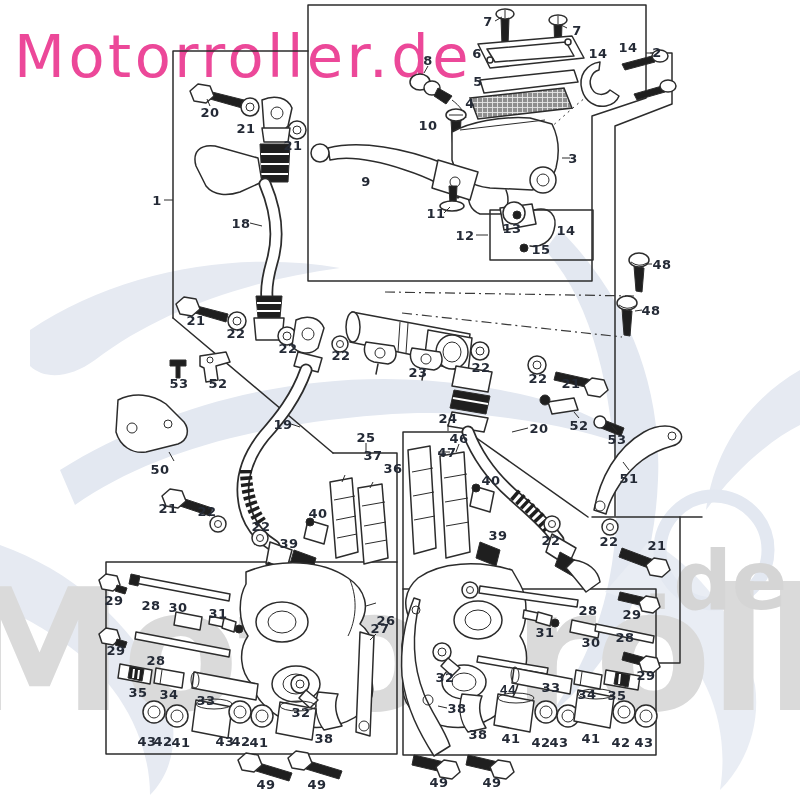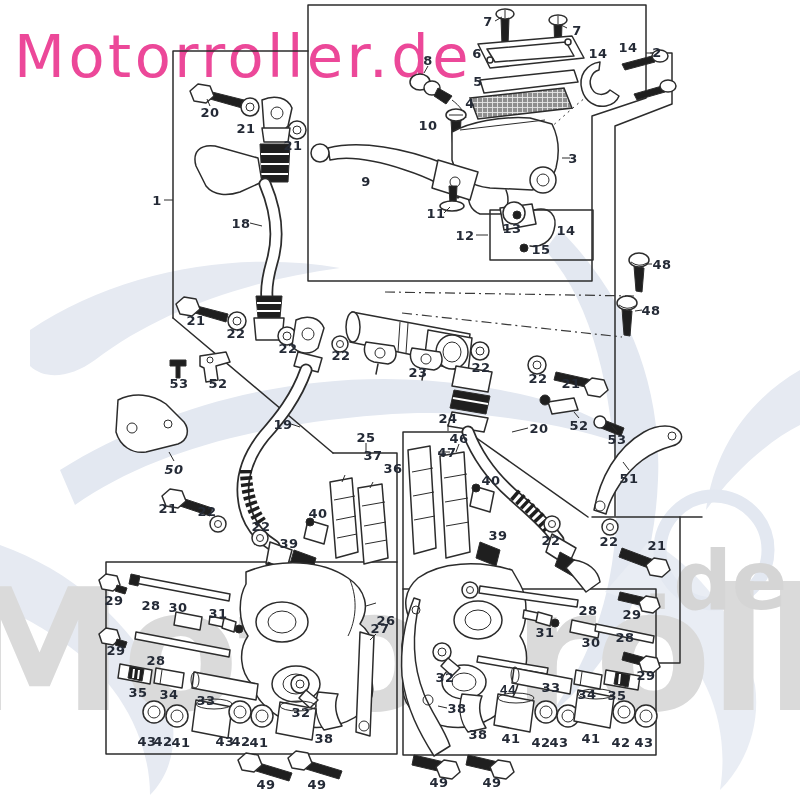--- a/index.html
+++ b/index.html
@@ -550,20 +550,20 @@
       <span class="callout" style="left: 508px; top: 690px; font-family: Liberation Mono, monospace;">44</span>
       <span class="callout" style="left: 457px; top: 708px;">38</span>
       <span class="callout" style="left: 459px; top: 438px;">46</span>
       <span class="callout" style="left: 441px; top: 452px; margin-left: 6px;">47</span>
       <span class="callout" style="left: 662px; top: 264px;">48</span>
       <span class="callout" style="left: 651px; top: 310px;">48</span>
       <span class="callout" style="left: 266px; top: 784px;">49</span>
       <span class="callout" style="left: 317px; top: 784px;">49</span>
       <span class="callout" style="left: 439px; top: 782px;">49</span>
       <span class="callout" style="left: 492px; top: 782px;">49</span>
-      <span class="callout" style="left: 174px; top: 469px; font-style: italic;">50</span>
+      <span class="callout" style="left: 160px; top: 469px;">50</span>
       <span class="callout" style="left: 629px; top: 478px;">51</span>
       <span class="callout" style="left: 218px; top: 383px;">52</span>
       <span class="callout" style="left: 579px; top: 425px;">52</span>
       <span class="callout" style="left: 179px; top: 383px;">53</span>
       <span class="callout" style="left: 617px; top: 439px;">53</span>
     </div>
 </div>
 
 </body></html>

